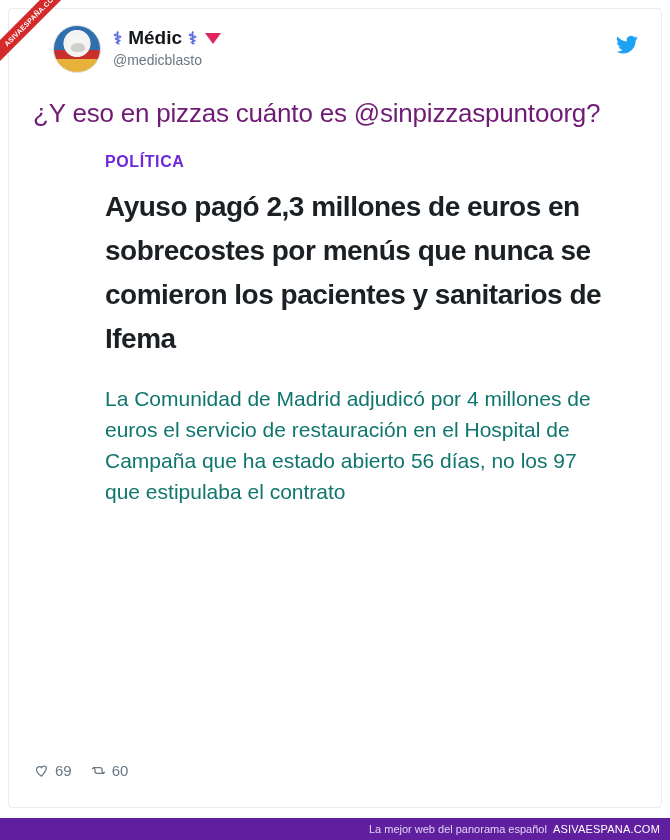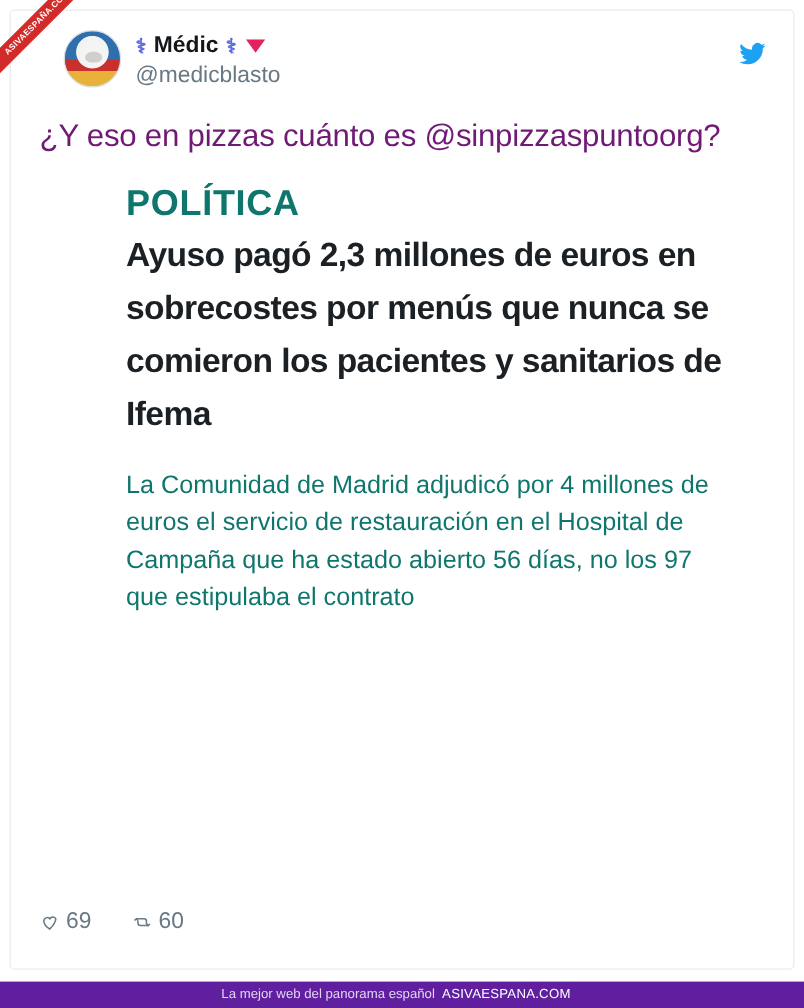--- a/index.html
+++ b/index.html
@@ -119,21 +119,21 @@
     line-height: 17px;
   }
   .caret {
     width: 0; height: 0;
     border-left: 8px solid transparent;
     border-right: 8px solid transparent;
     border-top: 11px solid #e0245e;
     margin-left: 2px;
   }
   .handle {
-    font-size: 19px;
+    font-size: 14px;
     color: #697882;
     margin-top: 3px;
   }
   .bird {
     position: absolute;
     right: 2px;
     top: 10px;
     width: 28px;
     height: 24px;
     color: #1da1f2;
@@ -146,25 +146,25 @@
     color: #701a75;
     padding: 0 6px;
     letter-spacing: -0.2px;
   }
 
   .card {
     margin-top: 22px;
     padding: 0 8px 0 78px;
   }
   .kicker {
-    font-size: 30px;
-    font-weight: bold;
-    color: #0f766e;
+    font-size: 16px;
+    font-weight: bold;
+    color: #6d28d9;
     letter-spacing: 0.6px;
-    margin-bottom: 4px;
+    margin-bottom: 14px;
   }
   .headline {
     font-size: 28px;
     line-height: 44px;
     font-weight: bold;
     color: #1b2024;
     letter-spacing: -0.5px;
   }
   .standfirst {
     margin-top: 22px;
@@ -173,22 +173,22 @@
     color: #0f766e;
     max-width: 490px;
   }
 
   .metrics {
     position: absolute;
     left: 24px;
     bottom: 28px;
     display: flex;
     align-items: center;
-    gap: 24px;
-    font-size: 19px;
+    gap: 8px;
+    font-size: 15px;
     color: #697882;
   }
   .metric {
     display: flex;
     align-items: center;
     gap: 5px;
     margin-right: 10px;
   }
   .metric svg { display: block; }
   .timestamp { margin-left: 4px; }
@@ -196,21 +196,21 @@
   .footer {
     position: absolute;
     left: 0;
     bottom: 0;
     width: 670px;
     height: 22px;
     background: #5f1f9e;
     color: #ffffff;
     display: flex;
     align-items: center;
-    justify-content: center;
+    justify-content: flex-end;
     padding-right: 10px;
     font-size: 11px;
     gap: 6px;
   }
   .footer .soft { color: #e2d4f2; font-weight: normal; }
   .footer .brand { font-weight: normal; letter-spacing: 0.2px; }
 </style>
 </head>
 <body>
 

